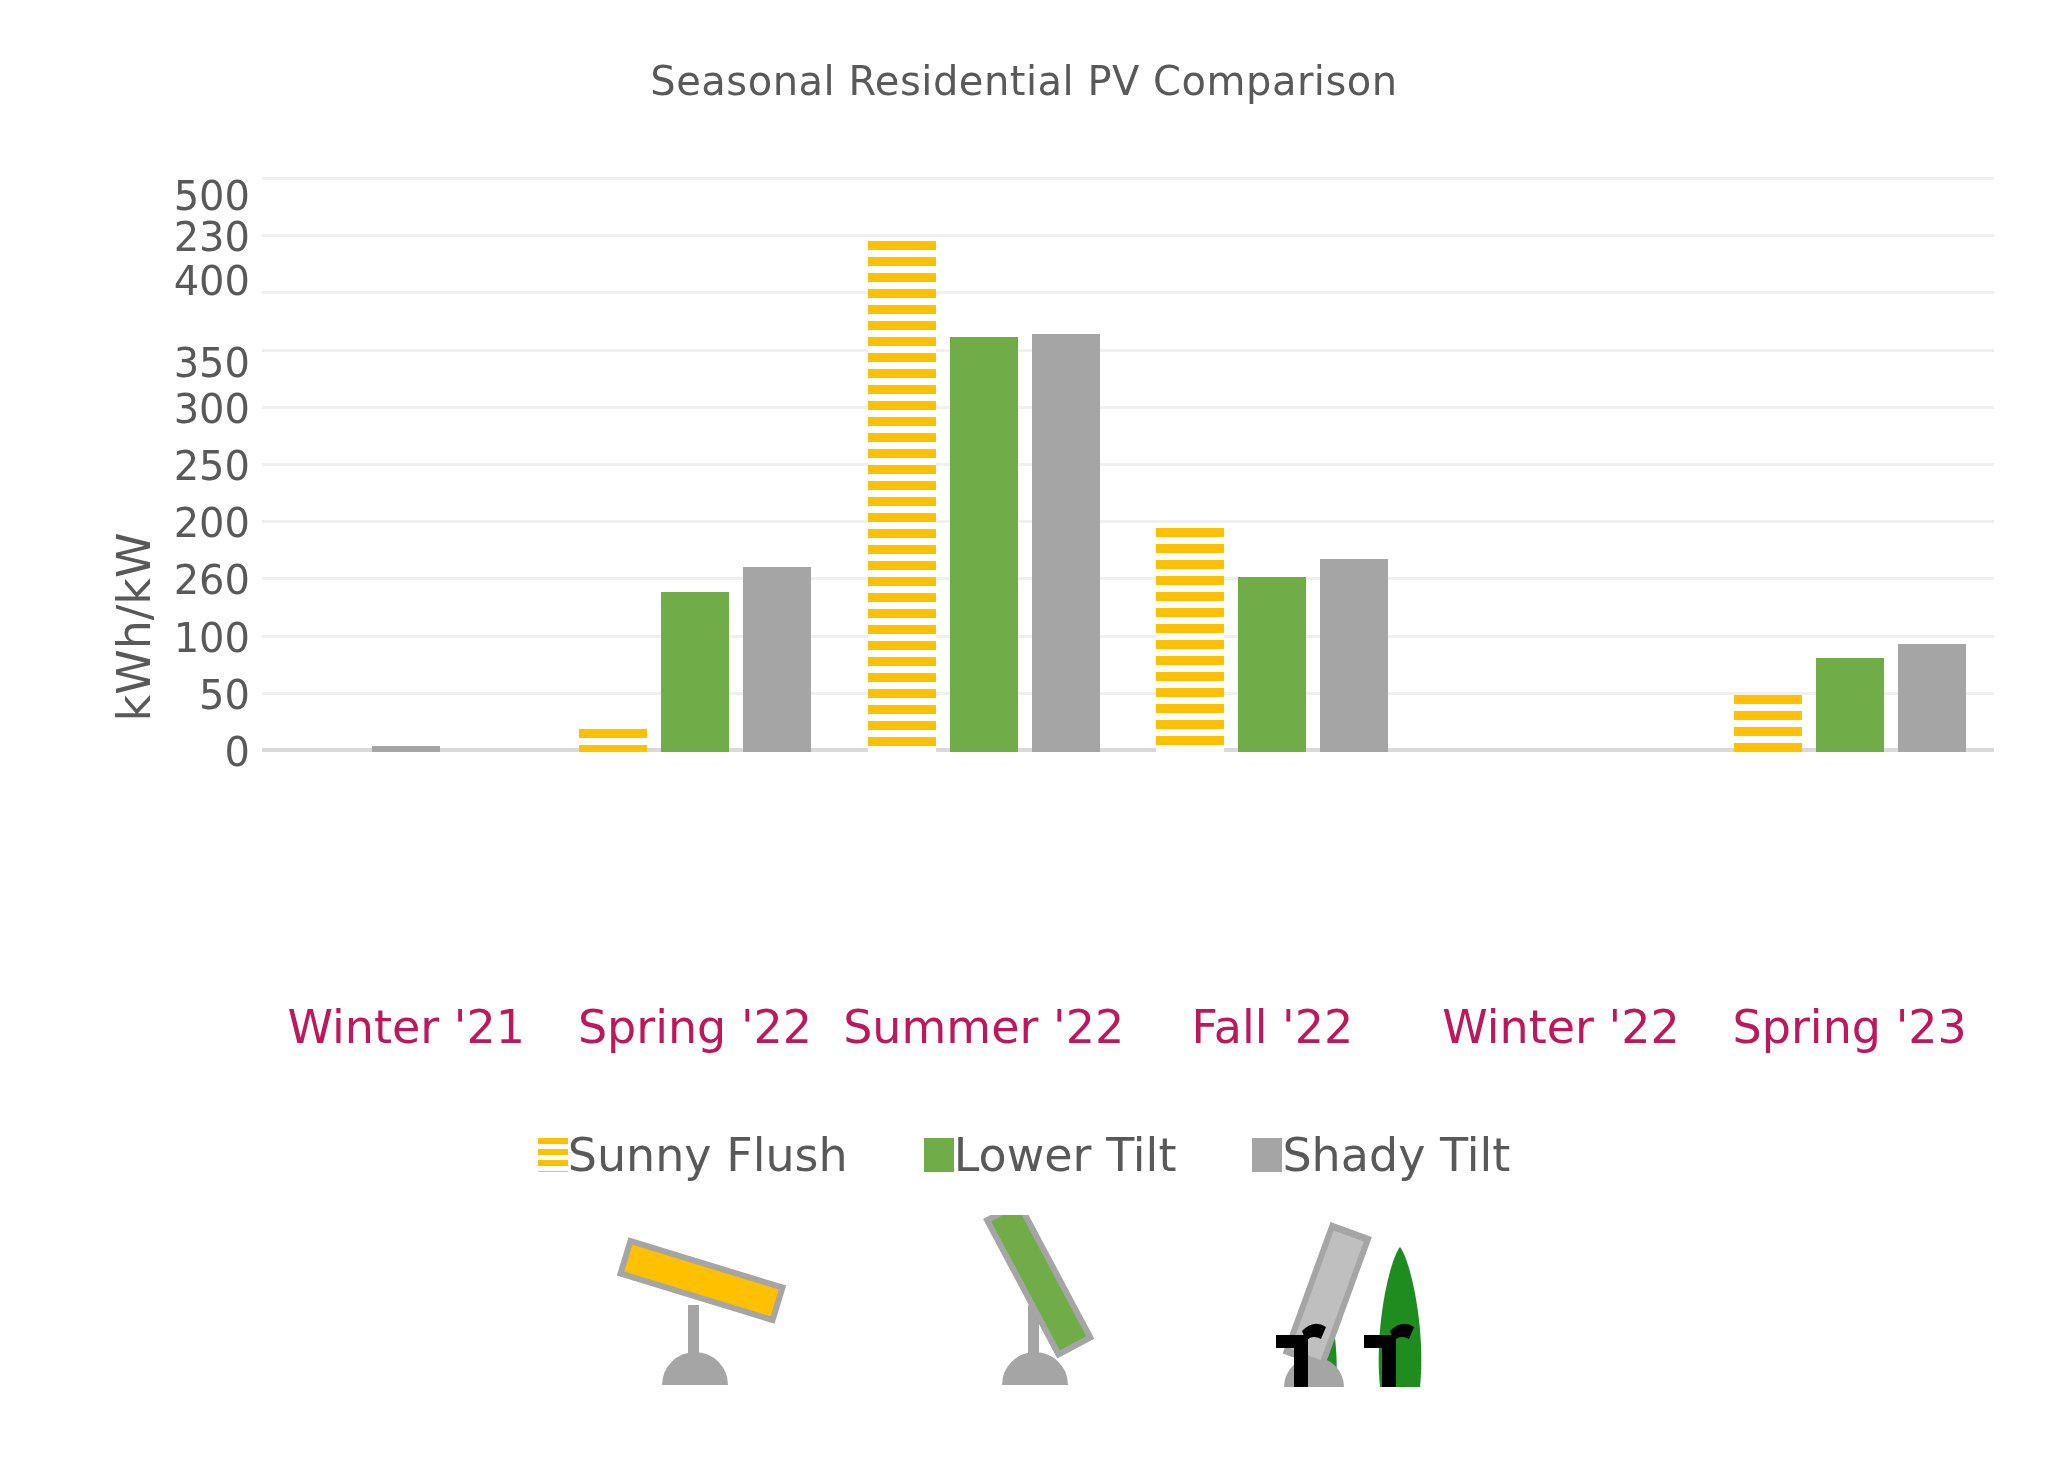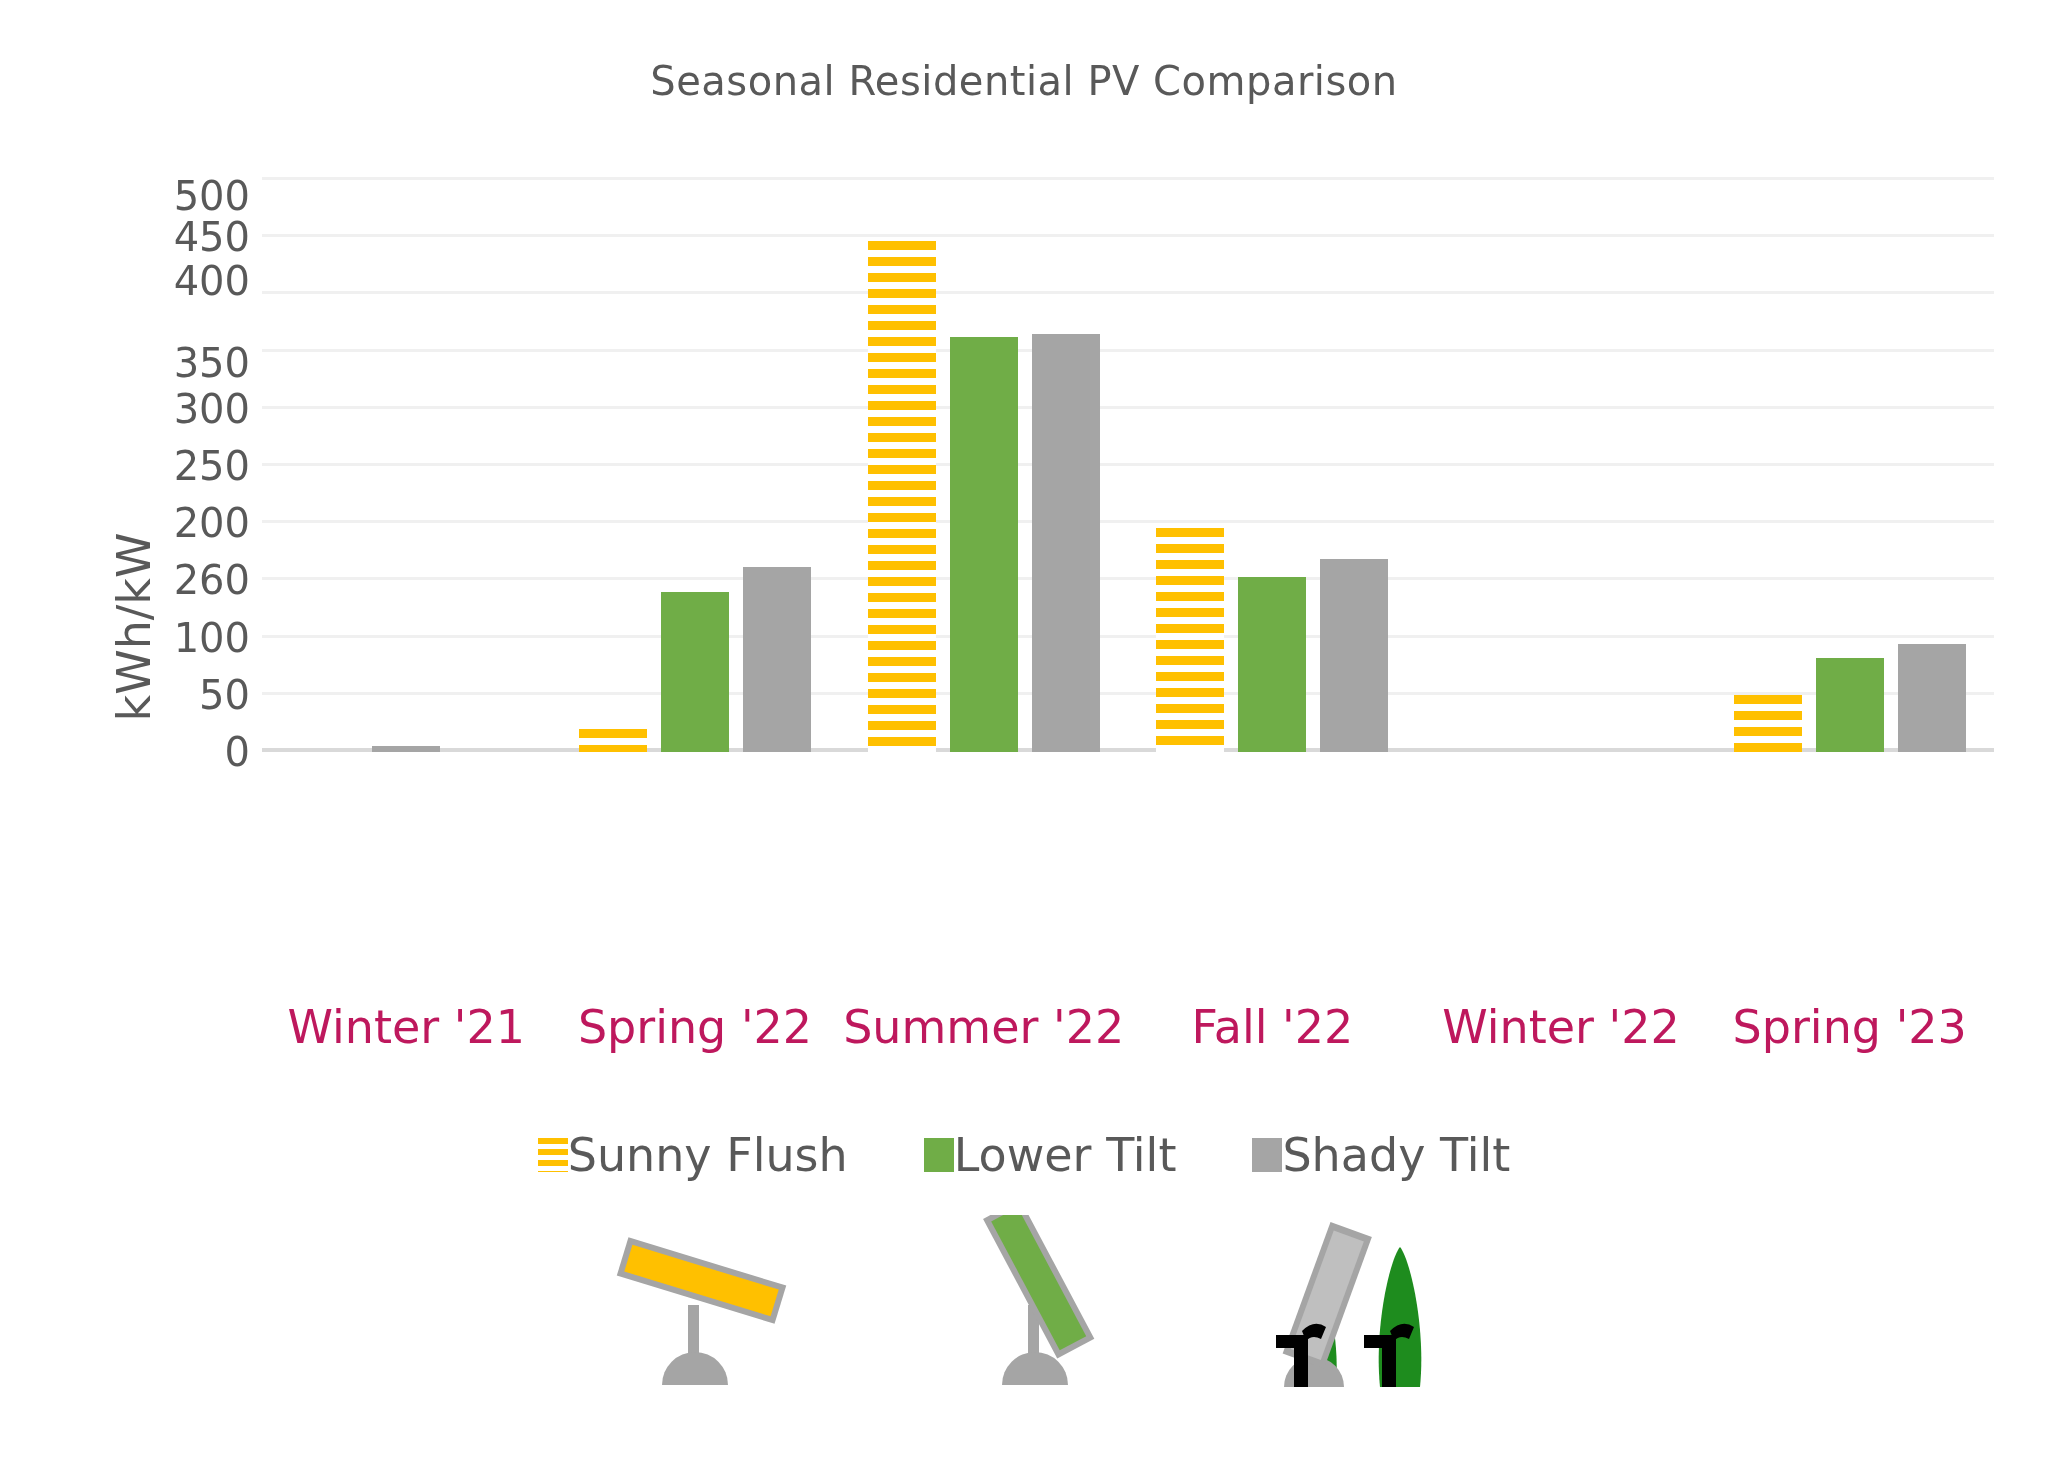--- a/index.html
+++ b/index.html
@@ -89,21 +89,21 @@
 <body>
 
 <div id="chart-root">
 
   <div class="chart-title">Seasonal Residential PV Comparison</div>
 
   <div class="y-axis-title">kWh/kW</div>
 
   <div class="y-labels">
       <div class="y-tick" style="top: 26px;">500</div>
-      <div class="y-tick" style="top: 67.2px;">450</div>
+      <div class="y-tick" style="top: 67.2px;">230</div>
       <div class="y-tick" style="top: 111px;">400</div>
       <div class="y-tick" style="top: 168px; margin-top: 25px;">350</div>
       <div class="y-tick" style="top: 238.8px;">300</div>
       <div class="y-tick" style="top: 296px;">250</div>
       <div class="y-tick" style="top: 353.2px;">200</div>
       <div class="y-tick" style="top: 410.4px;">260</div>
       <div class="y-tick" style="top: 467.6px;">100</div>
       <div class="y-tick" style="top: 524.8px;">50</div>
       <div class="y-tick" style="top: 582px;">0</div>
     </div>

